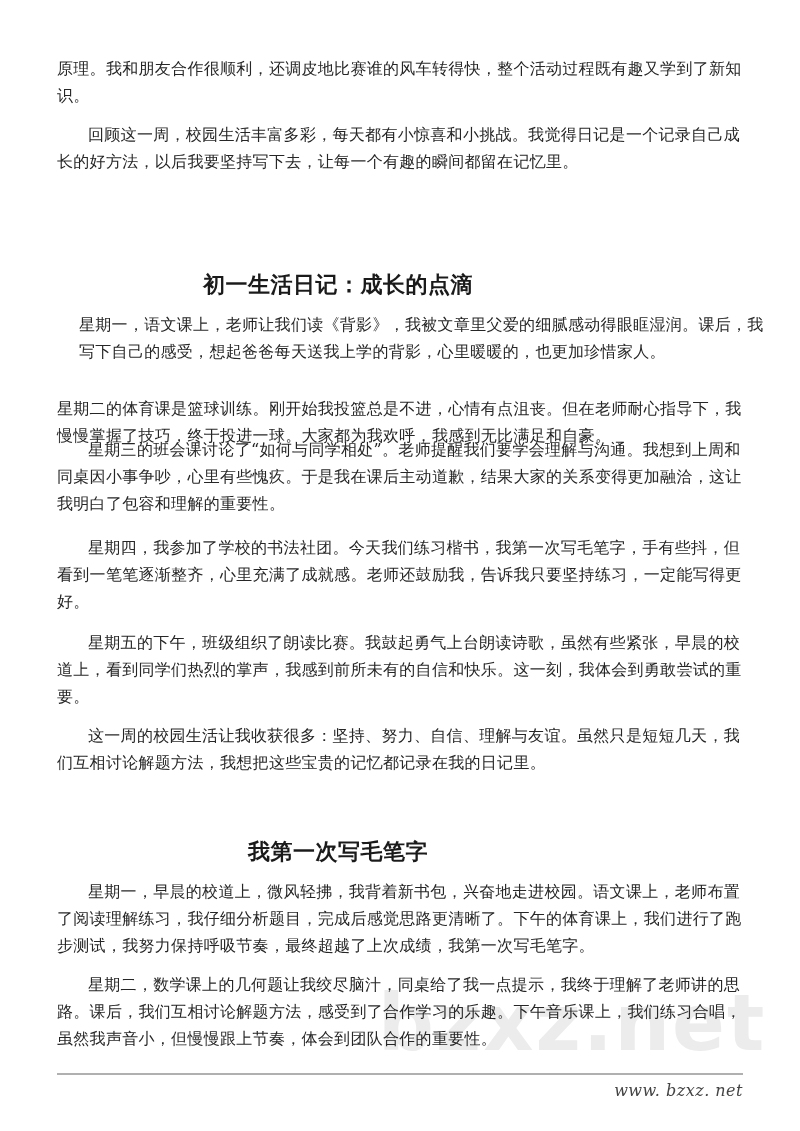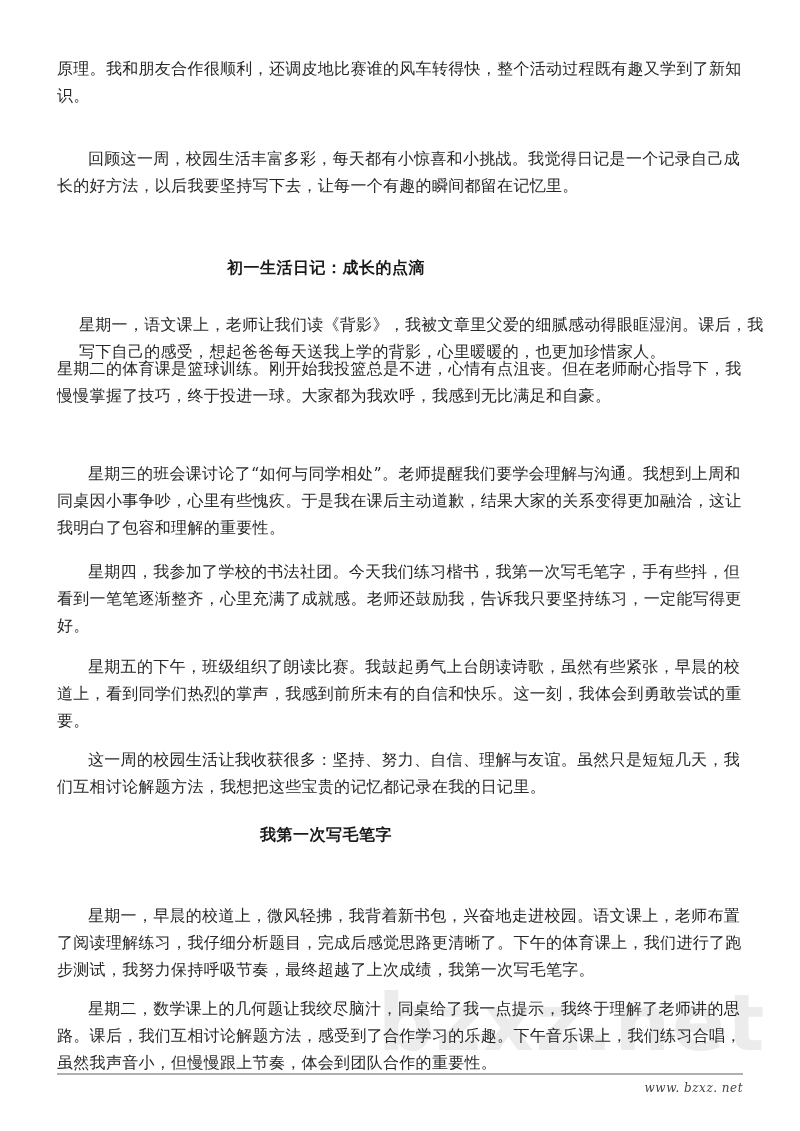--- a/index.html
+++ b/index.html
@@ -27,32 +27,31 @@
     left: 57px;
     width: 686px;
     font-size: 16px;
     line-height: 27px;
     letter-spacing: 0.3px;
     margin: 0;
     color: #262626;
   }
   .para.indent {
     text-indent: 31px;
-    margin-top: 24px;
   }
   .title {
     position: absolute;
     left: 0;
     width: 652px;
     text-align: center;
     font-family: "DejaVu Sans", "Liberation Sans", sans-serif;
     font-weight: bold;
-    font-size: 16px;
+    font-size: 22px;
     color: #1a1a1a;
-    margin: 0;
+    margin: 12px;
     letter-spacing: 0.5px;
   }
   .watermark {
     position: absolute;
     left: 378px;
     top: 978px;
     font-family: "DejaVu Sans", "Liberation Sans", sans-serif;
     font-weight: bold;
     font-size: 78px;
     color: #ececec;
@@ -68,41 +67,41 @@
     width: 686px;
     height: 2px;
     background: #b0b0b0;
   }
   .footer-text {
     position: absolute;
     right: 57px;
     top: 1081px;
     font-family: "DejaVu Serif", "Liberation Serif", serif;
     font-style: italic;
-    font-size: 12px;
+    font-size: 16px;
     color: #444444;
     letter-spacing: 0.5px;
     margin-left: 33px;
   }
 </style>
 </head>
 <body>
 
 <div class="page">
 
   <div class="watermark">bzxz.net</div>
 
   <div class="content">
 
     <p class="para" style="top:55px;">原理。我和朋友合作很顺利，还调皮地比赛谁的风车转得快，整个活动过程既有趣又学到了新知识。</p>
     <p class="para indent" style="top:121px;">回顾这一周，校园生活丰富多彩，每天都有小惊喜和小挑战。我觉得日记是一个记录自己成长的好方法，以后我要坚持写下去，让每一个有趣的瞬间都留在记忆里。</p>
 
     <h2 class="title" style="top:258px;">初一生活日记：成长的点滴</h2>
     <p class="para" style="top:311px;margin-left:22px;">星期一，语文课上，老师让我们读《背影》，我被文章里父爱的细腻感动得眼眶湿润。课后，我写下自己的感受，想起爸爸每天送我上学的背影，心里暖暖的，也更加珍惜家人。</p>
-    <p class="para" style="top:355px;">星期二的体育课是篮球训练。刚开始我投篮总是不进，心情有点沮丧。但在老师耐心指导下，我慢慢掌握了技巧，终于投进一球。大家都为我欢呼，我感到无比满足和自豪。</p>
+    <p class="para" style="top:395px;">星期二的体育课是篮球训练。刚开始我投篮总是不进，心情有点沮丧。但在老师耐心指导下，我慢慢掌握了技巧，终于投进一球。大家都为我欢呼，我感到无比满足和自豪。</p>
     <p class="para indent" style="top:436px;">星期三的班会课讨论了“如何与同学相处”。老师提醒我们要学会理解与沟通。我想到上周和同桌因小事争吵，心里有些愧疚。于是我在课后主动道歉，结果大家的关系变得更加融洽，这让我明白了包容和理解的重要性。</p>
     <p class="para indent" style="top:536px;font-family:Liberation Mono, monospace;">星期四，我参加了学校的书法社团。今天我们练习楷书，我第一次写毛笔字，手有些抖，但看到一笔笔逐渐整齐，心里充满了成就感。老师还鼓励我，告诉我只要坚持练习，一定能写得更好。</p>
     <p class="para indent" style="top:629px;">星期五的下午，班级组织了朗读比赛。我鼓起勇气上台朗读诗歌，虽然有些紧张，早晨的校道上，看到同学们热烈的掌声，我感到前所未有的自信和快乐。这一刻，我体会到勇敢尝试的重要。</p>
     <p class="para indent" style="top:722px;">这一周的校园生活让我收获很多：坚持、努力、自信、理解与友谊。虽然只是短短几天，我们互相讨论解题方法，我想把这些宝贵的记忆都记录在我的日记里。</p>
 
     <h2 class="title" style="top:825px;">我第一次写毛笔字</h2>
     <p class="para indent" style="top:878px;">星期一，早晨的校道上，微风轻拂，我背着新书包，兴奋地走进校园。语文课上，老师布置了阅读理解练习，我仔细分析题目，完成后感觉思路更清晰了。下午的体育课上，我们进行了跑步测试，我努力保持呼吸节奏，最终超越了上次成绩，我第一次写毛笔字。</p>
     <p class="para indent" style="top:971px;">星期二，数学课上的几何题让我绞尽脑汁，同桌给了我一点提示，我终于理解了老师讲的思路。课后，我们互相讨论解题方法，感受到了合作学习的乐趣。下午音乐课上，我们练习合唱，虽然我声音小，但慢慢跟上节奏，体会到团队合作的重要性。</p>
   </div>
 

